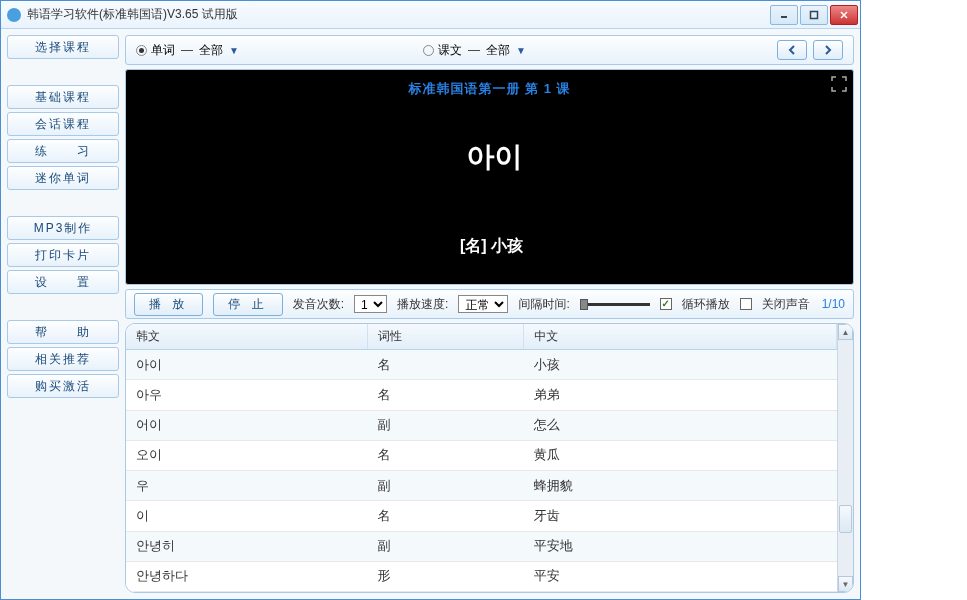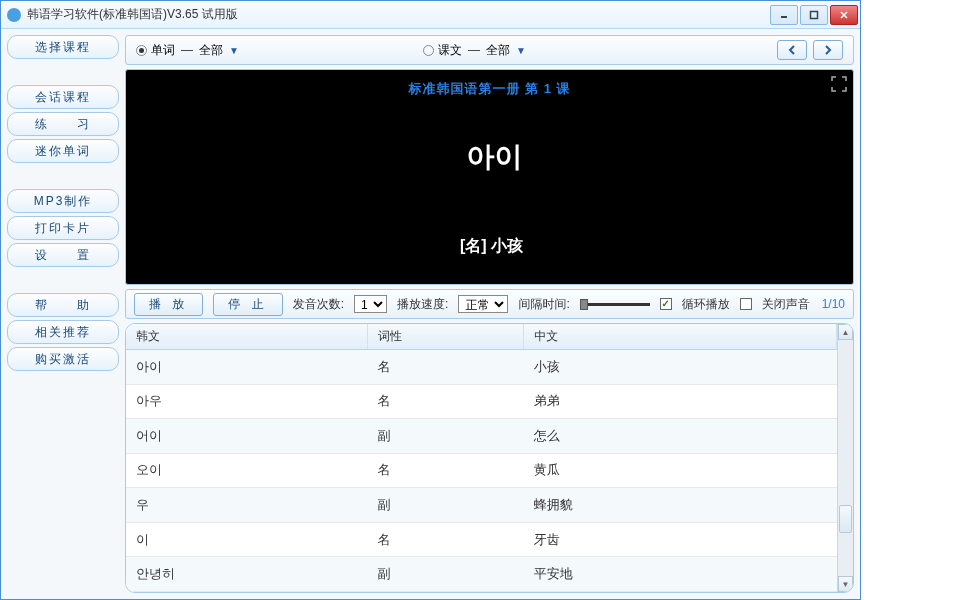--- a/index.html
+++ b/index.html
@@ -10,21 +10,21 @@
 .title-text { flex: 1; color: #333; font-size: 12px; }
 .win-controls { display: flex; gap: 2px; }
 .win-btn { width: 28px; height: 20px; border: 1px solid #8ab8e0; background: linear-gradient(#eaf3fc,#d5e8f8); display:flex; align-items:center; justify-content:center; cursor:pointer; border-radius:2px;}
 .win-btn.close { background: linear-gradient(#e88,#c33); border-color:#a22; color:#fff;}
 .win-btn svg { display:block; }
 
 .content { flex:1; display:flex; background:#f5f8fb; padding:6px; gap:6px; overflow:hidden;}
 .sidebar { width:112px; display:flex; flex-direction:column; gap:3px;}
 .side-group { display:flex; flex-direction:column; gap:3px; }
 .side-spacer { height:20px; }
-.side-btn { height:24px; background: linear-gradient(#fdfeff,#e8f2fb); border:1px solid #a8cae8; border-radius:10px; display:flex; align-items:center; justify-content:center; color:#1a4a7a; cursor:pointer; font-size:12px; letter-spacing:2px;}
+.side-btn { height:24px; background: linear-gradient(#fdfeff,#e8f2fb); border:1px solid #a8cae8; border-radius:3px; display:flex; align-items:center; justify-content:center; color:#1a4a7a; cursor:pointer; font-size:12px; letter-spacing:2px;}
 
 .main { flex:1; display:flex; flex-direction:column; gap:4px; overflow:hidden;}
 .topbar { height:30px; background:linear-gradient(#fdfeff,#e8f2fb); border:1px solid #a8cae8; border-radius:3px; display:flex; align-items:center; padding:0 10px; gap:8px;}
 .radio-group { display:flex; align-items:center; gap:4px; flex:1;}
 .radio-group.offset { margin-left: 110px; }
 .radio { width:11px; height:11px; border:1px solid #888; border-radius:50%; display:inline-flex; align-items:center; justify-content:center;}
 .radio.checked::after { content:''; width:5px; height:5px; background:#333; border-radius:50%;}
 .nav-btns { display:flex; gap:6px;}
 .nav-btn { width:30px; height:20px; background:linear-gradient(#fdfeff,#e0eef9); border:1px solid #7fb0dc; border-radius:3px; display:flex; align-items:center; justify-content:center; cursor:pointer; color:#2a5a9a;}
 .dash { color:#333; margin: 0 2px;}
@@ -85,20 +85,21 @@
     </div>
   </div>
 
   <div class="content">
     <div class="sidebar">
       <div class="side-group">
         <div class="side-btn">选择课程</div>
       </div>
       <div class="side-spacer"></div>
       <div class="side-group">
+        <div class="side-btn">基础课程</div>
         <div class="side-btn">会话课程</div>
         <div class="side-btn">练　　习</div>
         <div class="side-btn">迷你单词</div>
       </div>
       <div class="side-spacer"></div>
       <div class="side-group">
         <div class="side-btn">MP3制作</div>
         <div class="side-btn">打印卡片</div>
         <div class="side-btn">设　　置</div>
       </div>
@@ -208,20 +209,25 @@
               <tr>
                 <td>이</td>
                 <td>名</td>
                 <td>牙齿</td>
               </tr>
               <tr>
                 <td>안녕히</td>
                 <td>副</td>
                 <td>平安地</td>
               </tr>
+              <tr>
+                <td>안녕하다</td>
+                <td>形</td>
+                <td>平安</td>
+              </tr>
             </tbody>
         </table>
         <div class="scrollbar">
           <div class="scroll-arrow">▲</div>
           <div class="scroll-track">
               <div class="scroll-thumb"></div>
             </div>
           <div class="scroll-arrow">▼</div>
         </div>
       </div>

